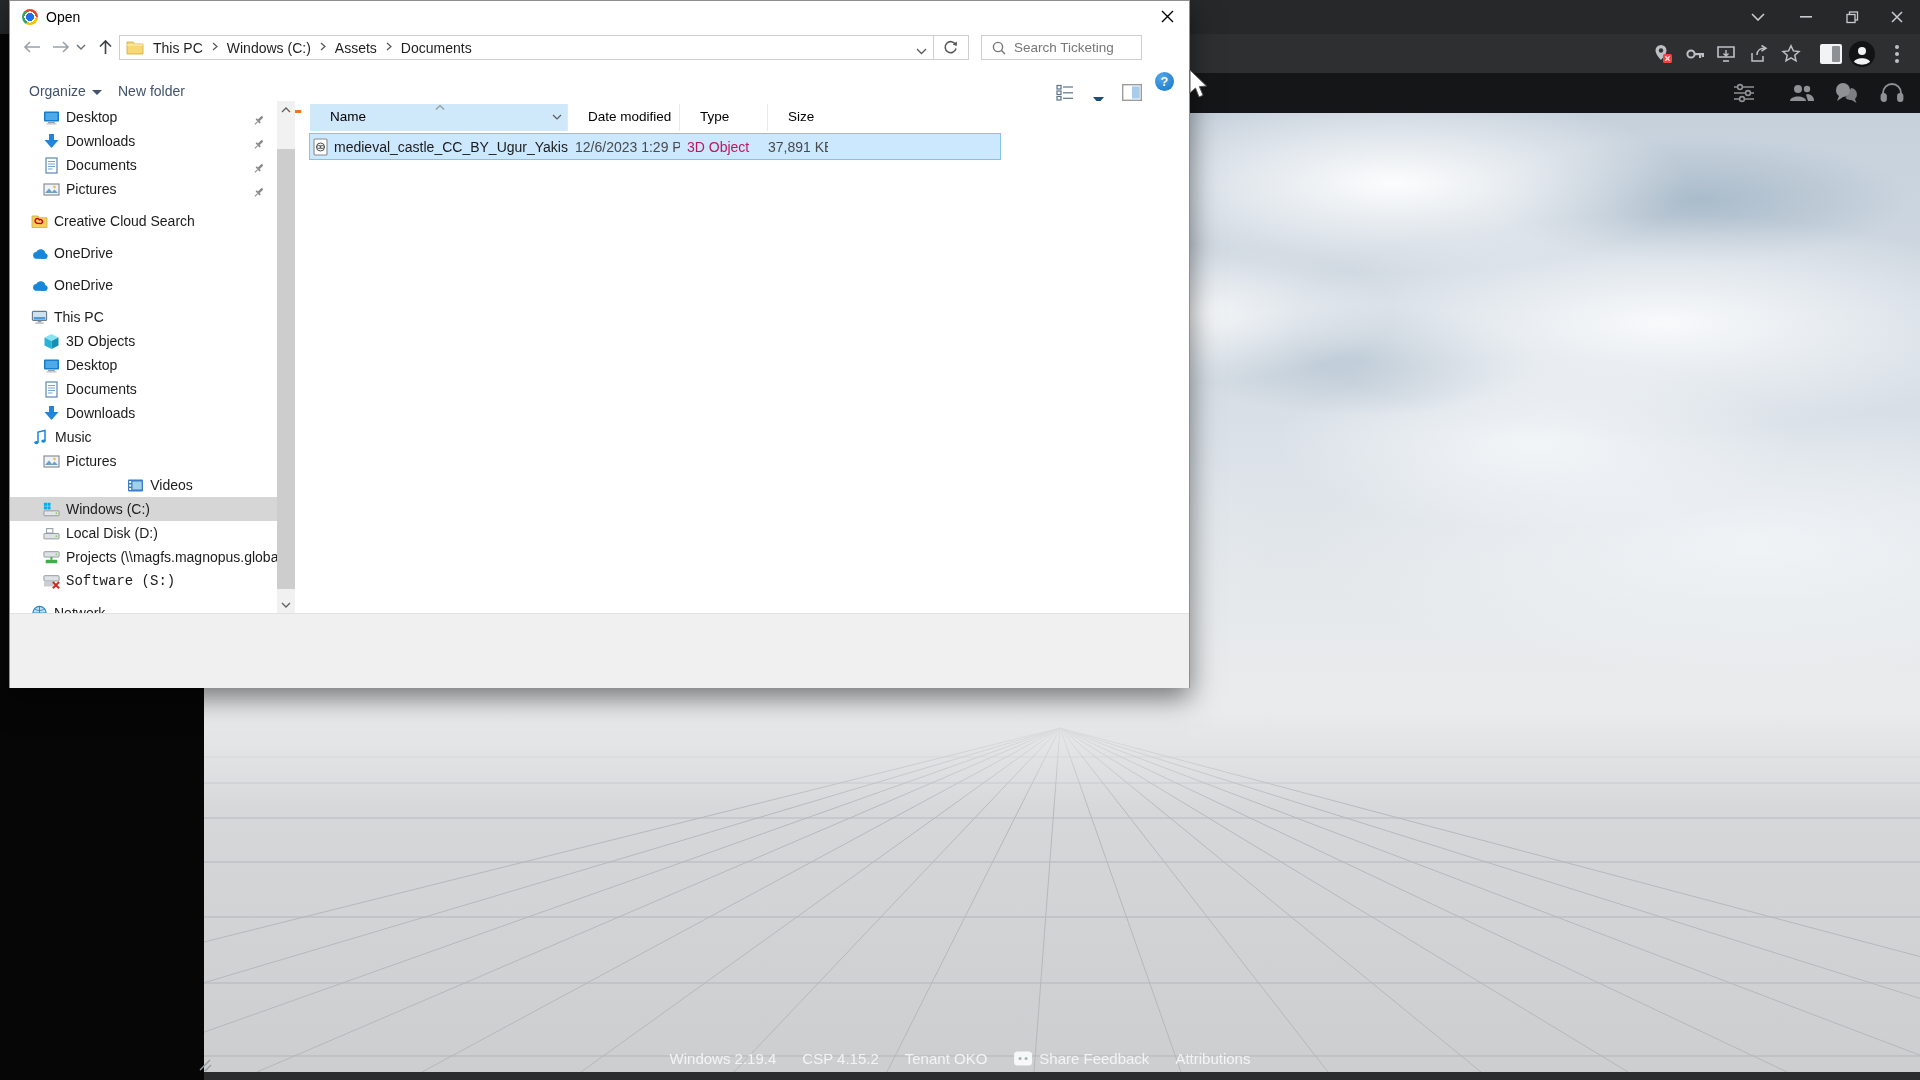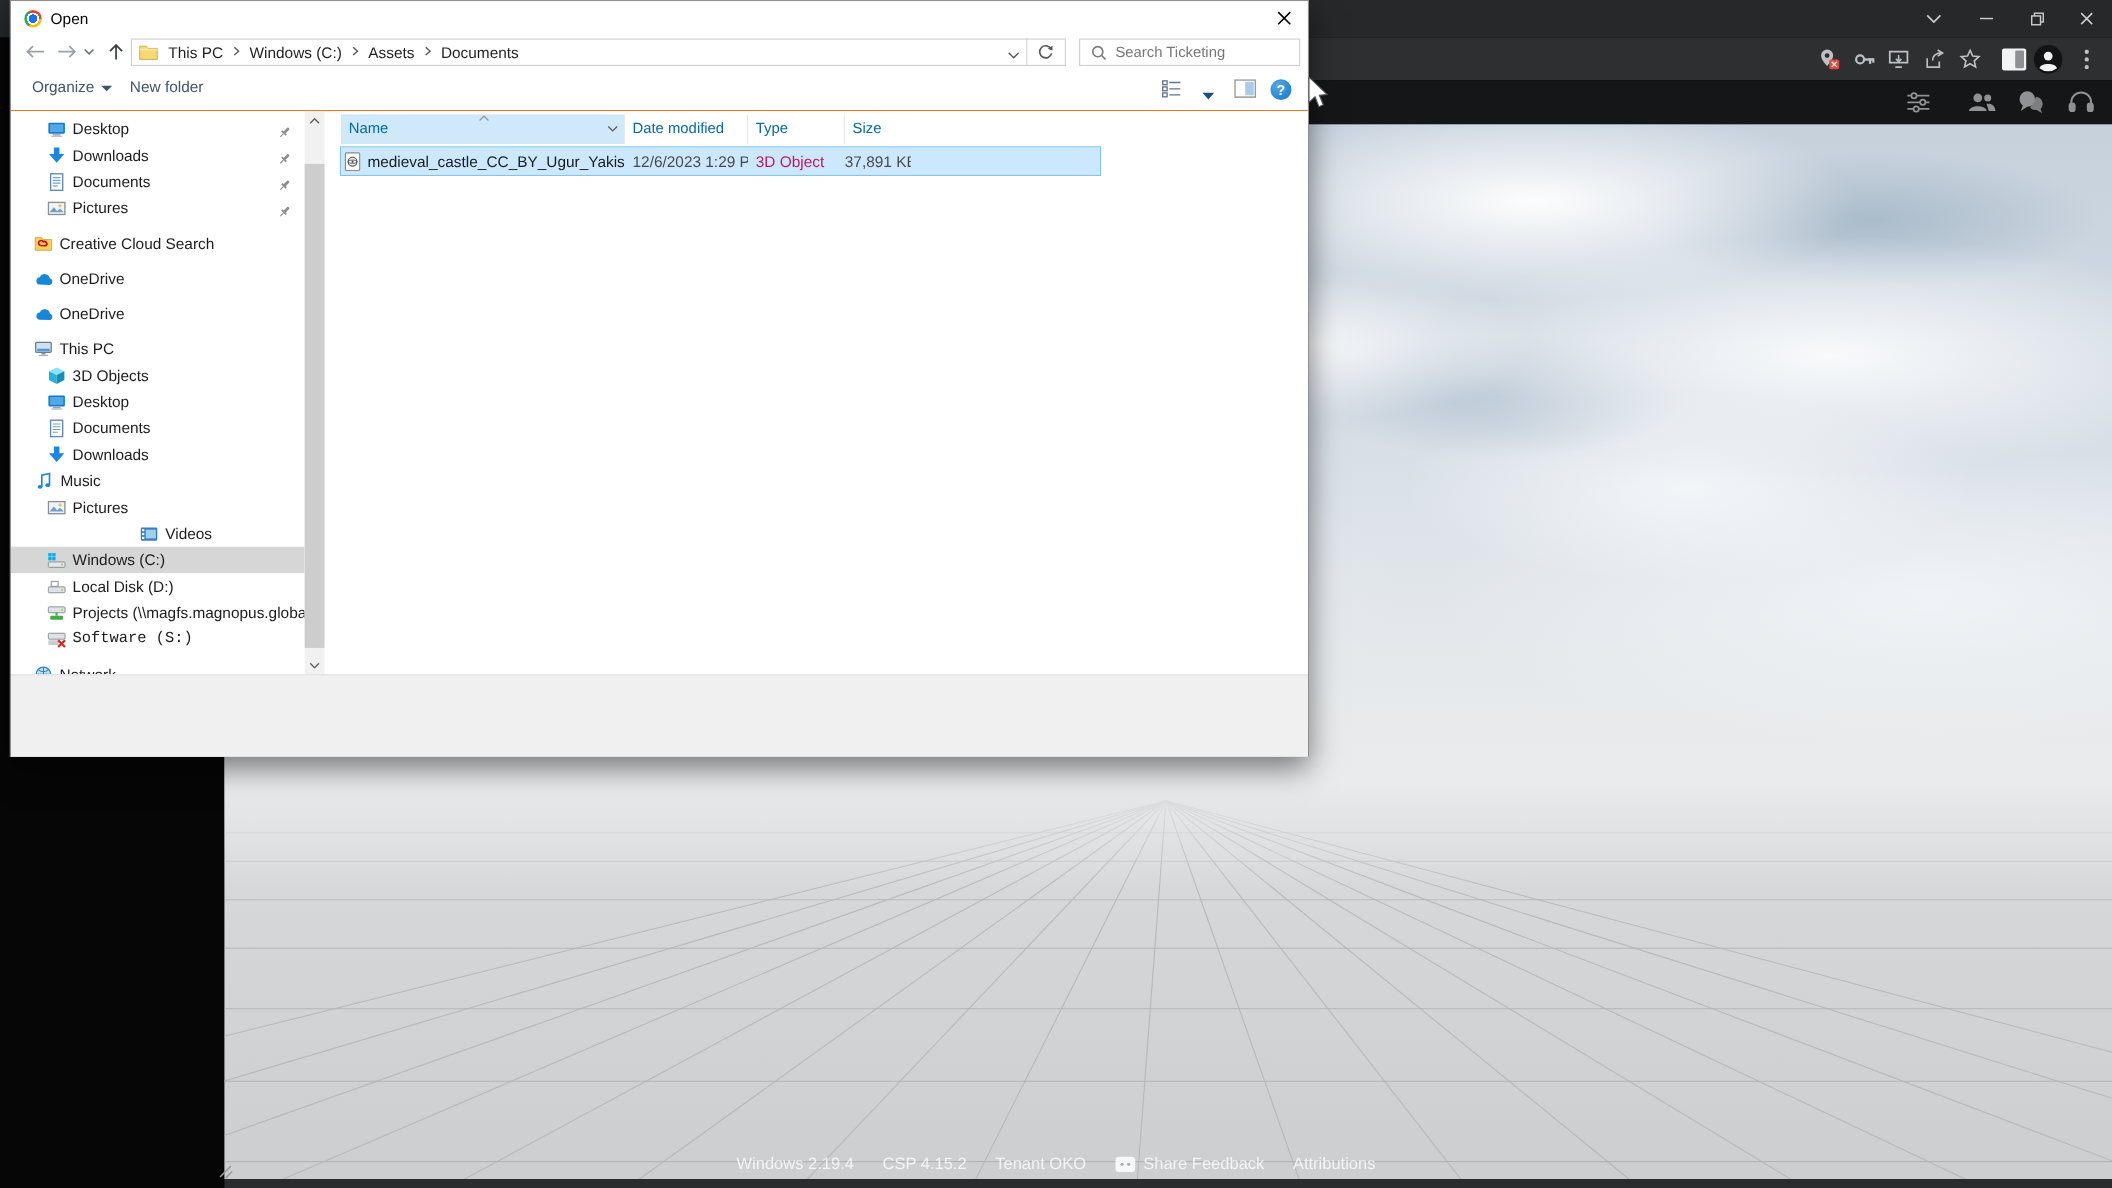--- a/index.html
+++ b/index.html
@@ -47,45 +47,45 @@
   .dlg-close { position:absolute; left:1136px; top:0; width:43px; height:30px; display:flex; align-items:center; justify-content:center; }
   .navbtn { position:absolute; top:34px; width:26px; height:24px; display:flex; align-items:center; justify-content:center;
             font-size:16px; color:#99a0a8; }
   .addr-box { position:absolute; left:109px; top:34px; width:815px; height:25px; background:#fff; border:1px solid #cfcfcf;
               display:flex; align-items:center; }
   .crumb { font-size:14px; color:#1f1f1f; padding:0 7px; white-space:nowrap; }
   .crumb-sep { color:#555; font-size:10px; padding:0 2px; }
   .addr-chevron { position:absolute; right:6px; top:5px; }
   .refresh-box { position:absolute; left:923px; top:34px; width:36px; height:25px; border:1px solid #cfcfcf; border-left:none;
                  display:flex; align-items:center; justify-content:center; }
-  .search-box { position:absolute; left:971px; top:34px; width:201px; height:25px; border:1px solid #cfcfcf;
+  .search-box { position:absolute; left:971px; top:34px; width:161px; height:25px; border:1px solid #cfcfcf;
                 display:flex; align-items:center; gap:8px; padding-left:10px; }
   .search-ph { font-size:13.5px; color:#777; }
-  .dlg-toolbar { position:absolute; left:0; top:60px; width:1179px; height:40px; border-bottom:1px solid #f97316; }
+  .dlg-toolbar { position:absolute; left:0; top:72px; width:1179px; height:40px; border-bottom:3px solid #f97316; }
   .tb-label { position:absolute; top:10px; font-size:14px; color:#41546b; white-space:nowrap; }
   .caret-down { display:inline-block; width:0; height:0; border-left:5px solid transparent; border-right:5px solid transparent;
                 border-top:5px solid #41546b; margin-left:6px; vertical-align:middle; }
   .help-circle { position:absolute; left:1145px; top:71px; width:19px; height:19px; border-radius:50%;
                  background:radial-gradient(circle at 35% 30%, #53a7e8, #1274c8); color:#fff; font-size:13px; font-weight:bold;
                  display:flex; align-items:center; justify-content:center; }
 
   .sidebar { position:absolute; left:0; top:100px; width:267px; height:512px; overflow:hidden; padding-top:4px; background:#fff; }
   .side-item { position:relative; height:24px; line-height:24px; font-size:14px; color:#1c1c1c; white-space:nowrap;
                overflow:hidden; display:flex; align-items:center; }
   .side-item.gap { margin-top:8px; }
   .side-item.sel { background:#d6d6d6; }
   .side-ic { display:inline-flex; width:17px; height:17px; margin-right:6px; flex:none; align-items:center; justify-content:center; }
   .pin { position:absolute; right:12px; top:5px; }
   .sscroll { position:absolute; left:267px; top:100px; width:18px; height:512px; background:#f1f1f1; }
   .sscroll .thumb { position:absolute; left:0; top:48px; width:18px; height:440px; background:#cdcdcd; }
   .sarrow { position:absolute; left:0; width:18px; height:17px; display:flex; align-items:center; justify-content:center; }
 
   .filelist { position:absolute; left:291px; top:100px; width:888px; height:512px; background:#fff; }
   .fl-header { position:absolute; left:9px; top:3px; height:27px; display:flex; }
-  .fl-hcell { position:relative; font-size:13.5px; color:#0369a1; border-right:1px solid #e8e8e8; padding:5px 0 0 7px; }
+  .fl-hcell { position:relative; font-size:13.5px; color:#000000; border-right:1px solid #e8e8e8; padding:5px 0 0 20px; }
   .fl-hcell.name { background:#cfe8fa; }
   .fl-row { position:absolute; left:9px; top:33px; height:25px; width:690px; background:#cce8ff; outline:1px solid #84c3ea;
             display:flex; align-items:center; }
   .fl-cell { font-size:14px; color:#1b1b1b; white-space:nowrap; overflow:hidden; padding-left:7px; }
 
   .dlg-footer { position:absolute; left:0; top:612px; width:1179px; height:75px; background:#f0f0f0; border-top:1px solid #e2e2e2; }
 
   .cursor { left:1189px; top:70px; width:20px; height:30px; z-index:60; }
   .scene-grip { left:196px; top:1056px; z-index:5; }
 </style>

